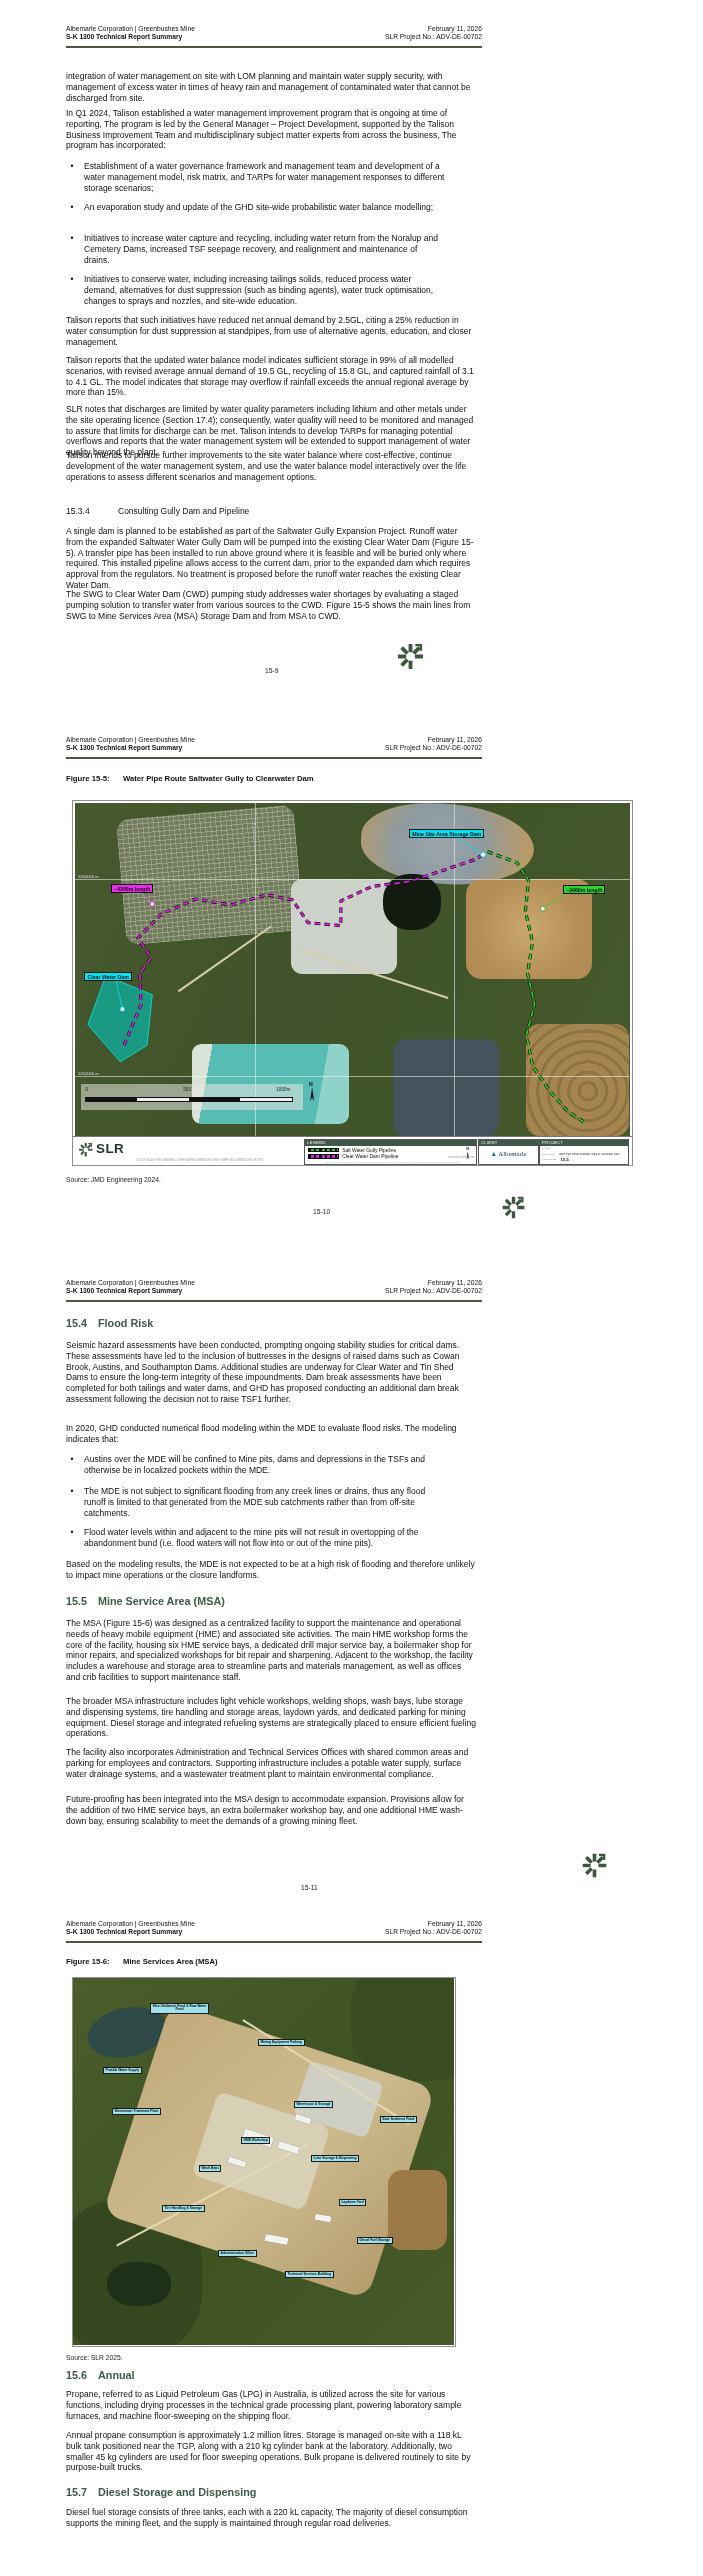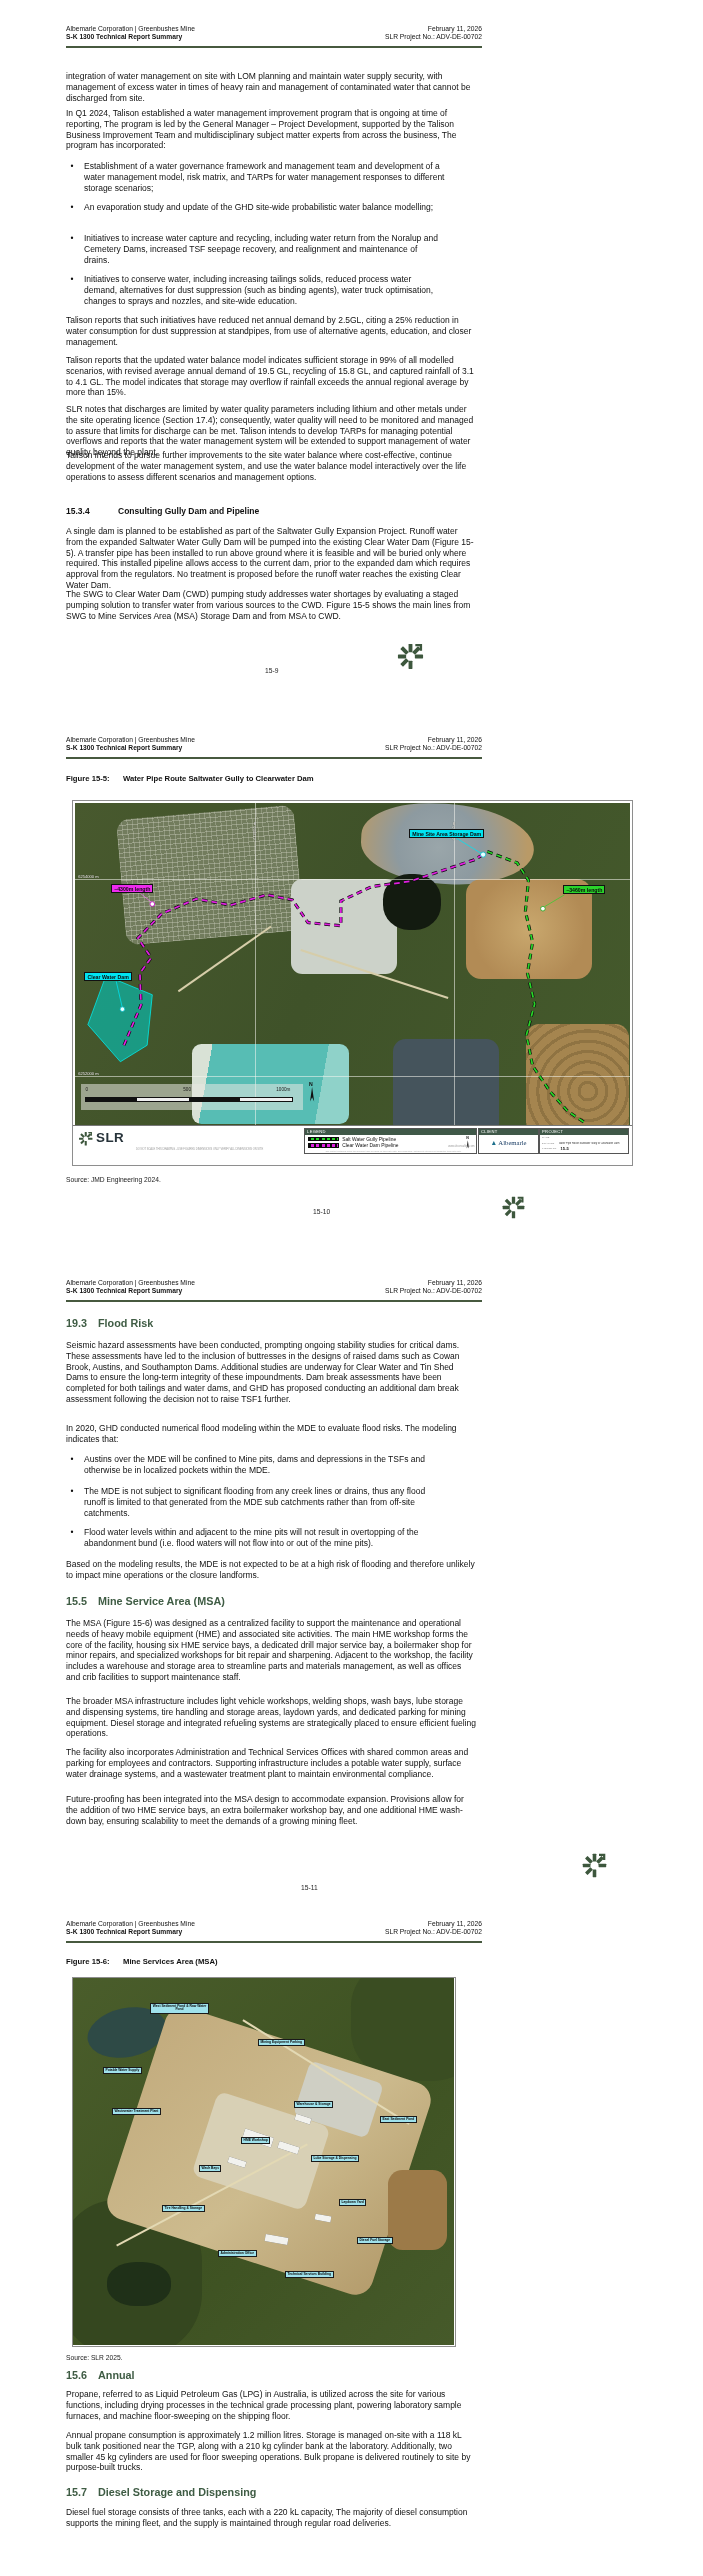--- a/index.html
+++ b/index.html
@@ -9,21 +9,21 @@
   .hdr .hl div{font-size:6.7px;line-height:8.2px;}
   .hdr .hl .b{font-weight:bold;}
   .hdr .hr{text-align:right;}
   .hdr .hr div{font-size:6.7px;line-height:8.2px;}
   .rule{position:absolute;left:66px;width:416px;height:1.5px;background:#47593f;}
   .para{position:absolute;left:66px;width:410px;font-size:8.5px;line-height:10.8px;text-align:left;}
   .bullet{position:absolute;left:84px;width:361px;font-size:8.5px;line-height:10.8px;}
   .bullet .dot{position:absolute;left:-13.4px;top:0;}
   .h2{position:absolute;left:66px;display:flex;font-weight:bold;font-size:10.8px;color:#3f5c44;}
   .h2 .num{width:32px;}
-  .h3{position:absolute;left:66px;display:flex;font-weight:bold;font-size:8.5px;color:#111;}
+  .h3{position:absolute;left:66px;display:flex;font-weight:normal;font-size:8.5px;color:#111;}
   .h3 .num{width:52px;}
   .figcap{position:absolute;left:66px;display:flex;font-weight:bold;font-size:7.7px;color:#111;}
   .figcap .num{width:57px;}
   .pageno{position:absolute;font-size:6.7px;color:#222;}
   .source{position:absolute;left:66px;font-size:6.7px;color:#222;}
   .figbox{position:absolute;border:0.5px solid #8e8e8e;background:#fff;}
   .mapsurface{position:absolute;overflow:hidden;}
   .blob{position:absolute;}
   .gridv{position:absolute;top:0;bottom:0;width:0.5px;background:rgba(245,245,240,.55);}
   .gridh{position:absolute;left:0;right:0;height:0.5px;background:rgba(245,245,240,.55);}
@@ -201,21 +201,21 @@
           <div class="scalebar" style="left:4.1px;top:13.4px;width:206px"></div>
         </div>
         <div class="northN" style="left:234px;top:278px">
           <span>N</span>
           <svg width="6.2" height="15.5" viewBox="0 0 12 30" style="display:block">
               <polygon points="6,0 10,28 6,20 2,28" fill="#111"></polygon>
             </svg>
         </div>
       </div>
 
-      <div class="strip" style="top:324px;height:28px">
+      <div class="strip" style="top:335px;height:28px">
         <svg width="15.5" height="15.5" viewBox="0 0 60 60" style="position:absolute;left:5.2px;top:5.2px">
             <use href="#slrmark"></use>
           </svg>
         <div style="position:absolute;left:23px;top:4.1px;font-size:13.4px;font-weight:bold;color:#27333a;letter-spacing:0.5px">SLR</div>
         <div class="micro" style="left:63px;top:21.6px;width:155px">DO NOT SCALE THIS DRAWING - USE FIGURED DIMENSIONS ONLY VERIFY ALL DIMENSIONS ON SITE</div>
 
         <div class="tbox" style="left:231px;top:1.5px;width:171px;height:24px">
           <div class="thead">LEGEND</div>
           <div class="legrow">
             <span class="sw swg"></span>
@@ -268,21 +268,21 @@
         <div class="b">S-K 1300 Technical Report Summary</div>
       </div>
       <div class="hr">
         <div>February 11, 2026</div>
         <div>SLR Project No.: ADV-DE-00702</div>
       </div>
     </div>
     <div class="rule" style="top:1300px"></div>
 
     <div class="h2" style="top:1317px">
-      <span class="num">19.3</span>
+      <span class="num">15.4</span>
       <span>Flood Risk</span>
     </div>
     <div class="para" style="top:1340px">Seismic hazard assessments have been conducted, prompting ongoing stability studies for critical dams. These assessments have led to the inclusion of buttresses in the designs of raised dams such as Cowan Brook, Austins, and Southampton Dams. Additional studies are underway for Clear Water and Tin Shed Dams to ensure the long-term integrity of these impoundments. Dam break assessments have been completed for both tailings and water dams, and GHD has proposed conducting an additional dam break assessment following the decision not to raise TSF1 further.</div>
     <div class="para" style="top:1423px">In 2020, GHD conducted numerical flood modeling within the MDE to evaluate flood risks. The modeling indicates that:</div>
 
     <div class="bullet" style="top:1454px">
       <span class="dot">•</span>
       <span>Austins over the MDE will be confined to Mine pits, dams and depressions in the TSFs and otherwise be in localized pockets within the MDE.</span>
     </div>
     <div class="bullet" style="top:1486px">

